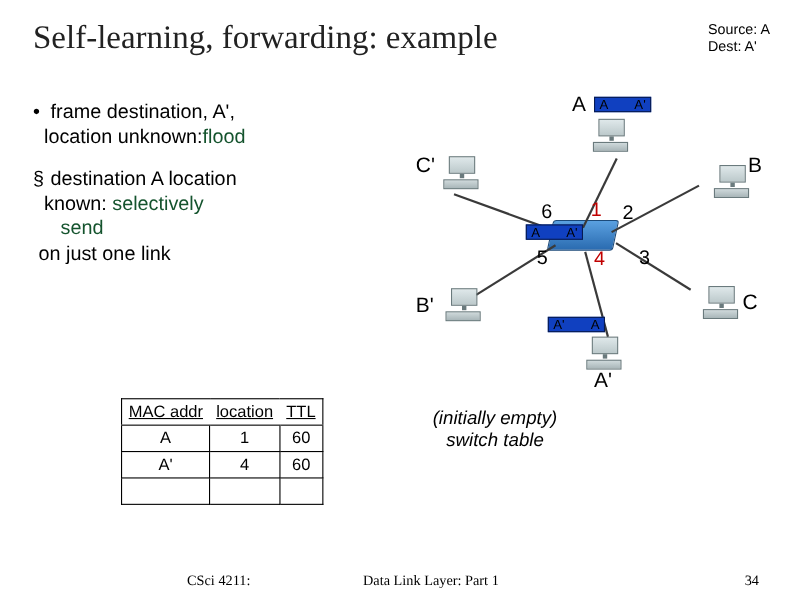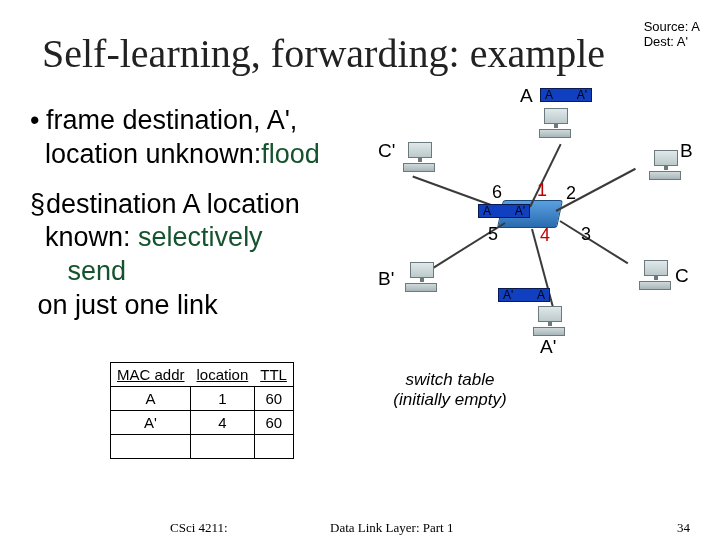--- a/index.html
+++ b/index.html
@@ -7,40 +7,39 @@
     width: 720px;
     height: 540px;
     background: #fff;
     font-family: Arial, Helvetica, sans-serif;
     position: relative;
     overflow: hidden;
   }
   .title {
     position: absolute;
     top: 18px;
-    left: 42px;
+    left: 30px;
     font-family: "Comic Sans MS", cursive;
-    font-size: 40px;
+    font-size: 30px;
     color: #222;
-    margin-top: 12px;
   }
   .src-dest {
     position: absolute;
     top: 20px;
     right: 20px;
     font-size: 13px;
     line-height: 1.15;
     margin-left: 42px;
   }
   .bullets {
     position: absolute;
-    top: 104px;
+    top: 90px;
     left: 30px;
     width: 330px;
-    font-size: 27px;
+    font-size: 18px;
     line-height: 1.25;
   }
   .b { margin-bottom: 16px; }
   .b .sym { display: inline-block; width: 16px; }
   .red { color: #14532d; }
   .diagram {
     position: absolute;
     top: 80px;
     left: 360px;
     width: 340px;
@@ -212,21 +211,21 @@
     <tr>
           <td>&nbsp;</td>
           <td>&nbsp;</td>
           <td>&nbsp;</td>
         </tr>
   </tbody>
     </table>
 </div>
 
 <div class="caption">
+  <div>(initially empty)</div>
   <div>switch table</div>
-  <div>(initially empty)</div>
 </div>
 
 <div class="footer">
   <span class="l">CSci 4211:</span>
   <span class="c">Data Link Layer: Part 1</span>
   <span class="r">34</span>
 </div>
 
 </body></html>

